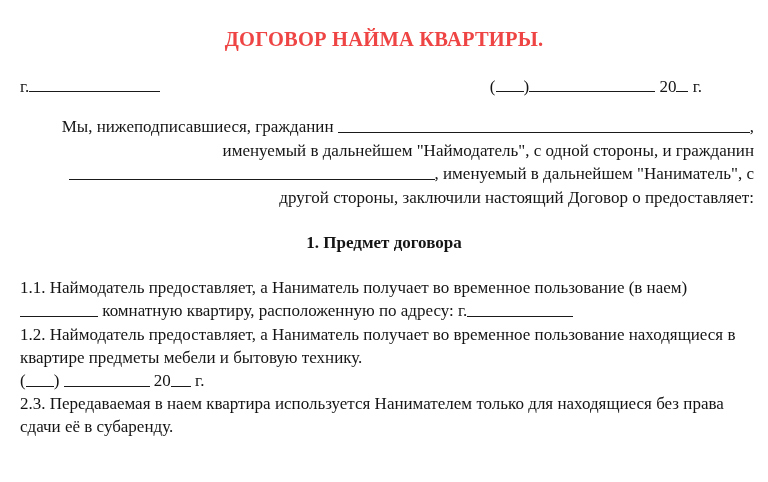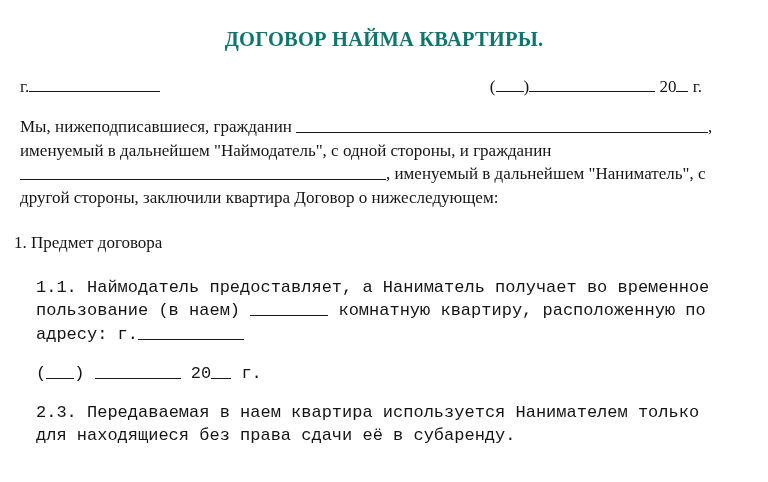--- a/index.html
+++ b/index.html
@@ -23,21 +23,21 @@
     padding: 0 14px;
   }
   .doc-title {
     text-align: center;
     font-weight: bold;
     font-size: 20.5px;
     letter-spacing: 0.2px;
     margin: 0;
     padding-top: 28px;
     line-height: 1.1;
-    color: #0f766e;
+    color: #ef4444;
   }
   .meta-row {
     display: flex;
     justify-content: space-between;
     align-items: baseline;
     font-size: 17px;
     margin-top: 25px;
     padding-right: 52px;
     padding-left: 6px;
   }
@@ -45,39 +45,39 @@
     white-space: nowrap;
   }
   .body-block {
     margin-top: 19px;
     padding-left: 6px;
     font-size: 17px;
     line-height: 1.38;
   }
   .body-block p {
     margin: 0;
+    text-align: right;
   }
   .section-heading {
-    text-align: left;
-    font-weight: normal;
+    text-align: center;
+    font-weight: bold;
     font-size: 17px;
     margin: 0;
     padding-top: 24px;
     padding-bottom: 4px;
     line-height: 1.2;
   }
   .clauses {
     margin-top: 19px;
     padding-left: 6px;
     font-size: 17px;
     line-height: 1.36;
   }
   .clauses p {
-    margin: 16px;
-    font-family: Liberation Mono, monospace;
+    margin: 0;
   }
   
   .blank {
     display: inline-block;
     border-bottom: 1.4px solid #1a1a1a;
     vertical-align: baseline;
     height: 0.92em;
     margin-bottom: -0.06em;
   }
   .b-city     { width: 131px; }
@@ -108,33 +108,35 @@
 
   <div class="meta-row">
     <span class="meta-left nowrap"><span>г.</span><span class="blank b-city"></span></span>
     <span class="meta-right nowrap"><span>(</span><span class="blank b-paren"></span><span>)</span><span class="blank b-date"></span> <span>20</span><span class="blank b-yearshort"></span> <span>г.</span></span>
   </div>
 
   <div class="body-block">
     <p><span>Мы, нижеподписавшиеся, гражданин</span> <span class="blank b-citizen1"></span>,</p>
     <p>именуемый в дальнейшем "Наймодатель", с одной стороны, и гражданин</p>
     <p><span class="blank b-citizen2"></span><span>, именуемый в дальнейшем "Наниматель", с</span></p>
-    <p>другой стороны, заключили квартира Договор о нижеследующем:</p>
+    <p>другой стороны, заключили настоящий Договор о предоставляет:</p>
   </div>
 
   <h2 class="section-heading">1. Предмет договора</h2>
 
   <div class="clauses">
 
     <p><span>1.1.</span>
       <span>Наймодатель предоставляет, а Наниматель получает во временное пользование (в наем)</span>
       <span class="blank b-rooms"></span>
       <span>комнатную квартиру, расположенную по адресу: г.</span><span class="blank b-addrcity"></span></p>
 
 
+    <p><span>1.2.</span>
+      <span>Наймодатель предоставляет, а Наниматель получает во временное пользование находящиеся в квартире предметы мебели и бытовую технику.</span></p>
 
 
     <p><span>(</span><span class="blank b-paren"></span><span>)</span> <span class="blank b-month2"></span> <span>20</span><span class="blank b-year2"></span> <span>г.</span></p>
 
     <p><span>2.3.</span>
       <span>Передаваемая в наем квартира используется Нанимателем только для находящиеся без права сдачи её в субаренду.</span></p>
 
   </div>
 </div>
 

